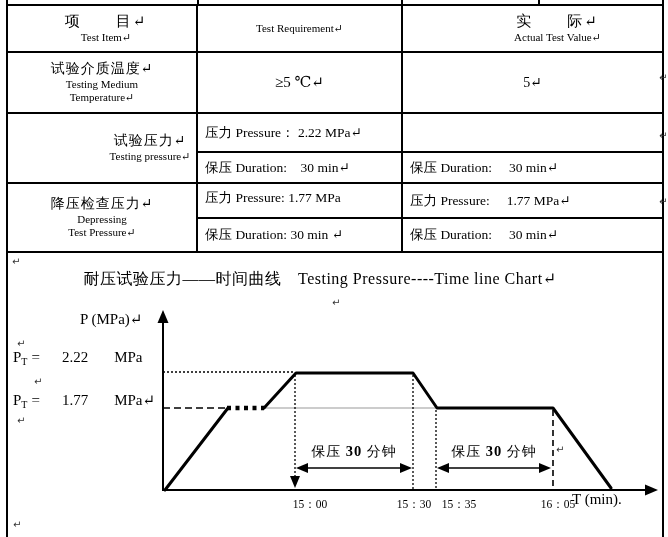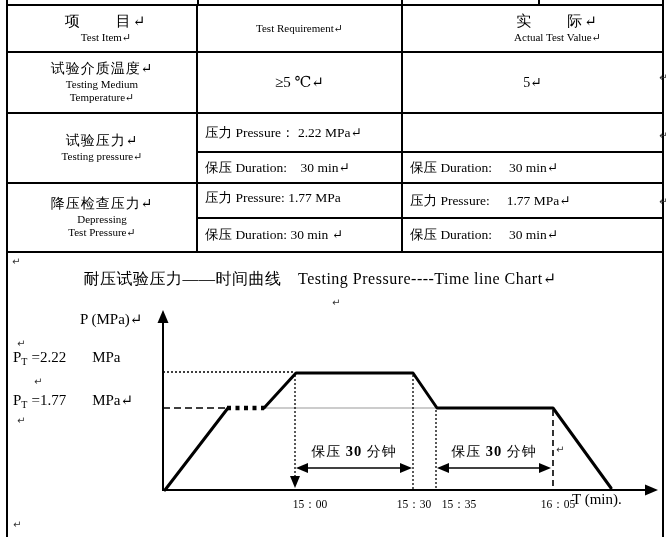--- a/index.html
+++ b/index.html
@@ -14,21 +14,21 @@
   .zh{font-size:15px;letter-spacing:2px;}
   .en{font-size:11px;}
   .item-zh{font-size:14px;letter-spacing:1px;}
   .sub-txt{font-size:13.5px;padding-left:7px;}
   .mark{position:absolute;font-size:10px;color:#333;font-family:"DejaVu Sans",sans-serif;}
   .title{position:absolute;left:30px;top:269px;width:580px;text-align:center;font-size:16px;letter-spacing:0.5px;}
   .ylab{position:absolute;left:80px;top:310px;font-size:15px;}
   .ptrow{position:absolute;left:13px;display:flex;align-items:baseline;font-size:15px;}
   .ptrow .psub{font-size:10px;position:relative;top:3px;}
   .ptrow .peq{margin-left:4px;}
-  .ptrow .pval{}
+  .ptrow .pval{margin-left:22px;}
   .ptrow .punit{margin-left:26px;}
   .hold{position:absolute;top:443px;width:120px;text-align:center;font-size:14px;letter-spacing:1px;}
   .hold b{font-size:14.5px;}
   .tick{position:absolute;top:497px;width:52px;text-align:center;font-size:11.5px;}
   .xlab{position:absolute;left:572px;top:491px;font-size:15px;}
   svg{position:absolute;left:0;top:252px;}
 </style>
 </head>
 <body>
 
@@ -67,21 +67,21 @@
     <span class="en">Testing Medium</span>
     <span class="en">Temperature↵</span>
   </div>
   <div class="cell" style="left:198px;top:53px;width:203px;height:59px;font-size:15px;">
     <span>≥5 ℃↵</span>
   </div>
   <div class="cell" style="left:403px;top:53px;width:259px;height:59px;font-size:14px;">
     <span>5↵</span>
   </div>
 
-  <div class="cell" style="left:8px;top:114px;width:188px;height:68px;">
+  <div class="cell" style="left:8px;top:114px;width:188px;height:68px;padding-left:48px;">
     <span class="item-zh">试验压力↵</span>
     <span class="en">Testing pressure↵</span>
   </div>
   <div class="cell-l sub-txt" style="left:198px;top:114px;width:203px;height:37px;">
     <span>压力 Pressure： 2.22 MPa↵</span>
   </div>
   <div class="cell-l sub-txt" style="left:198px;top:153px;width:203px;height:29px;">
     <span>保压 Duration:　30 min↵</span>
   </div>
   <div class="cell-l sub-txt" style="left:403px;top:153px;width:259px;height:29px;">

